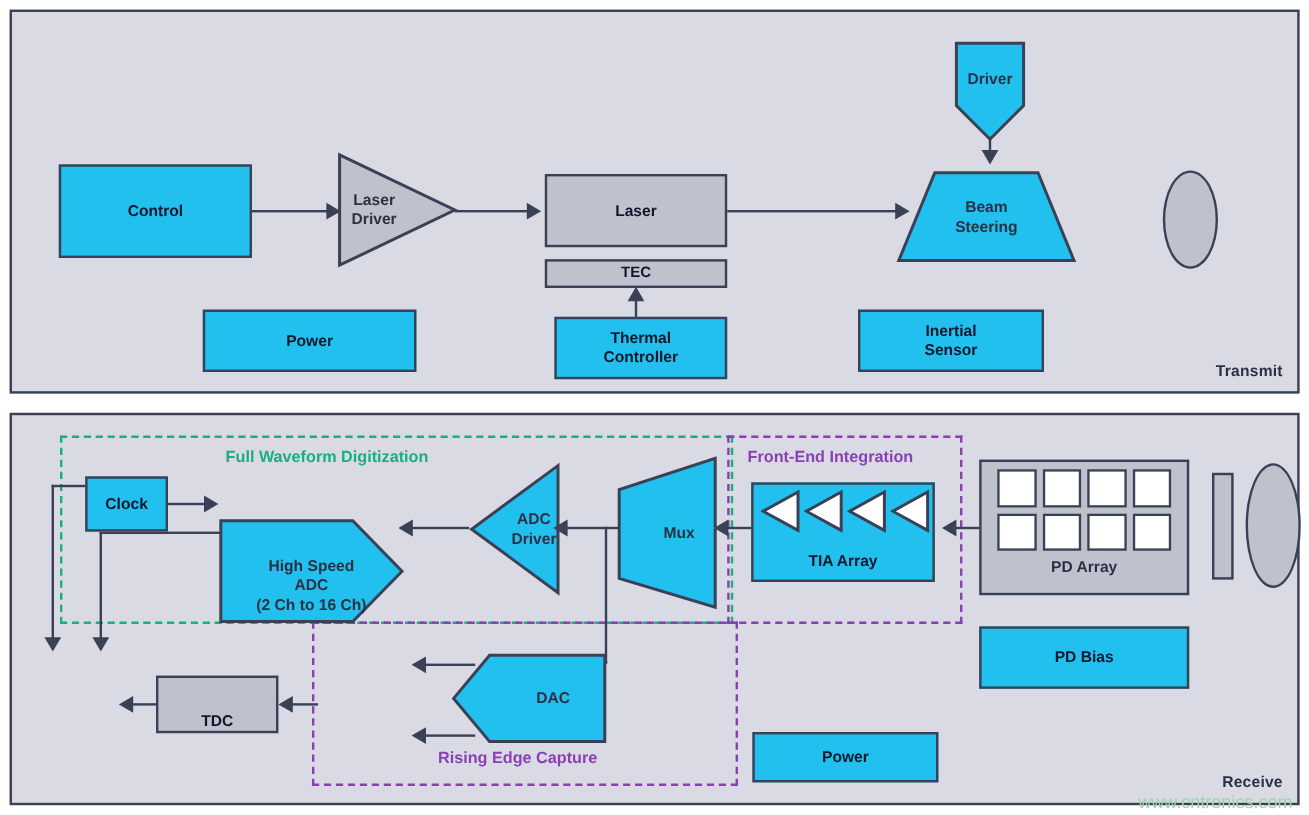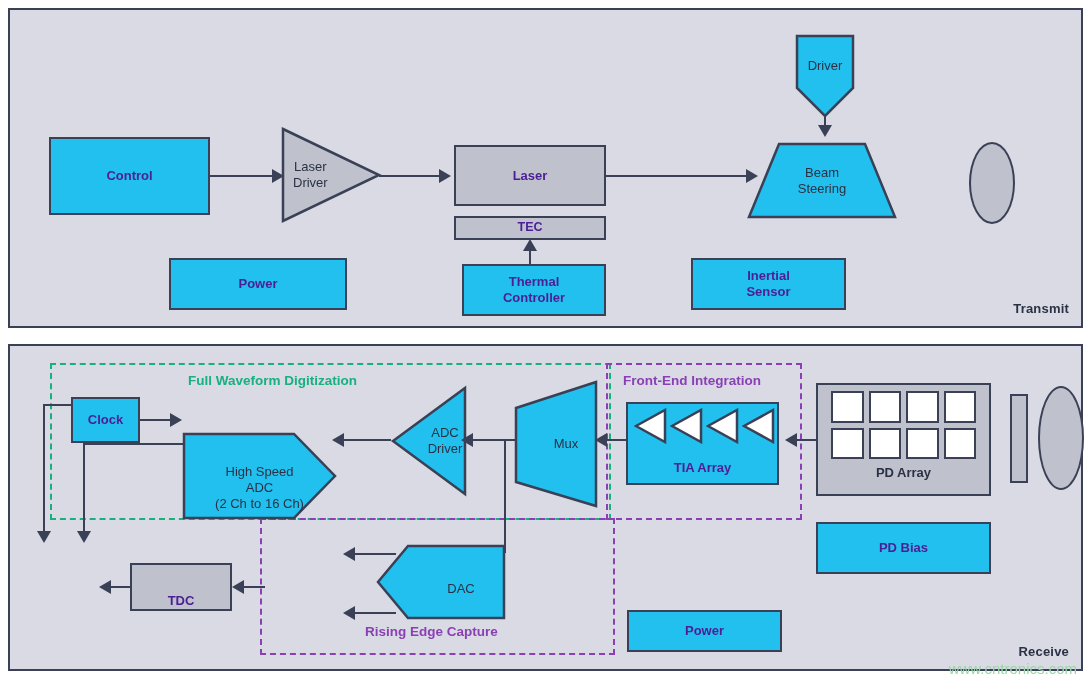--- a/index.html
+++ b/index.html
@@ -6,29 +6,29 @@
   body{width:1091px;height:679px;font-family:"Liberation Sans",sans-serif;}
   #root{position:relative;width:1091px;height:679px;overflow:hidden;background:#ffffff;}
 
   .panel{position:absolute;background:#d9dae4;border:2px solid #3a4055;box-sizing:border-box;}
   #panel-transmit{left:8px;top:8px;width:1075px;height:320px;}
   #panel-receive{left:8px;top:344px;width:1075px;height:327px;}
 
   .panel-label{position:absolute;font-size:13px;font-weight:bold;color:#2b3145;letter-spacing:.2px;}
 
   .node{position:absolute;box-sizing:border-box;display:flex;align-items:center;justify-content:center;
-        text-align:center;font-size:13px;font-weight:bold;color:#4c1d95;line-height:1.22;}
+        text-align:center;font-size:13px;font-weight:bold;color:#0f172a;line-height:1.22;}
   .rect{border:2px solid #3a4055;}
   .cyan{background:#21c0ee;}
   .grey{background:#bfc2cd;}
 
   .shape{position:absolute;}
   .shape svg{display:block;overflow:visible;}
   .shape .lbl{position:absolute;left:0;top:0;width:100%;height:100%;display:flex;align-items:center;
-              justify-content:center;text-align:center;font-size:13px;font-weight:normal;color:#2b3145;
+              justify-content:center;text-align:center;font-size:13px;font-weight:bold;color:#2b3145;
               line-height:1.22;pointer-events:none;}
 
   .dashbox{position:absolute;box-sizing:border-box;background:transparent;}
   .dash-green{border:2.5px dashed #17b07e;}
   .dash-purple{border:2.5px dashed #8b3fb5;}
   .dashlabel{position:absolute;font-size:13.5px;font-weight:bold;white-space:nowrap;}
   .lbl-green{color:#17b07e;}
   .lbl-purple{color:#8b3fb5;}
 
   .wire{position:absolute;background:#3a4055;}
@@ -118,21 +118,21 @@
     <div class="shape" style="left:737px;top:132px;width:150px;height:77px;">
       <svg width="150" height="77" viewBox="0 0 150 77">
         <polygon points="32,2 118,2 148,75 2,75" fill="#21c0ee" stroke="#3a4055" stroke-width="2.5"></polygon>
       </svg>
       <div class="lbl">
         <span style="white-space:pre-line;">Beam
 Steering</span>
       </div>
     </div>
 
-    <div class="node rect cyan" style="left:681px;top:248px;width:155px;height:52px;">
+    <div class="node rect cyan" style="left:705px;top:248px;width:155px;height:52px;">
       <span style="white-space:pre-line;">Inertial
 Sensor</span>
     </div>
 
     <div class="lens" style="left:959px;top:132px;width:42px;height:78px;"></div>
   </div>
 
   <div class="panel" id="panel-receive">
 
     <div class="panel-label" style="right:12px;bottom:10px;">Receive</div>
@@ -267,21 +267,21 @@
 
     <div class="wire wh" style="left:344px;top:207px;width:42px;"></div>
     <div class="arrow ar-left" style="left:333px;top:201px;"></div>
     <div class="wire wh" style="left:344px;top:266px;width:42px;"></div>
     <div class="arrow ar-left" style="left:333px;top:260px;"></div>
 
     <div class="shape" style="left:366px;top:198px;width:130px;height:76px;">
       <svg width="130" height="76" viewBox="0 0 130 76">
         <polygon points="32,2 128,2 128,74 32,74 2,38" fill="#21c0ee" stroke="#3a4055" stroke-width="2.5"></polygon>
       </svg>
-      <div class="lbl" style="padding-left:20px;margin-top:7px;">
+      <div class="lbl" style="padding-left:20px;">
         <span>DAC</span>
       </div>
     </div>
 
   </div>
 
   <div class="watermark" style="right:14px;bottom:2px;">www.cntronics.com</div>
 
 </div>
 

